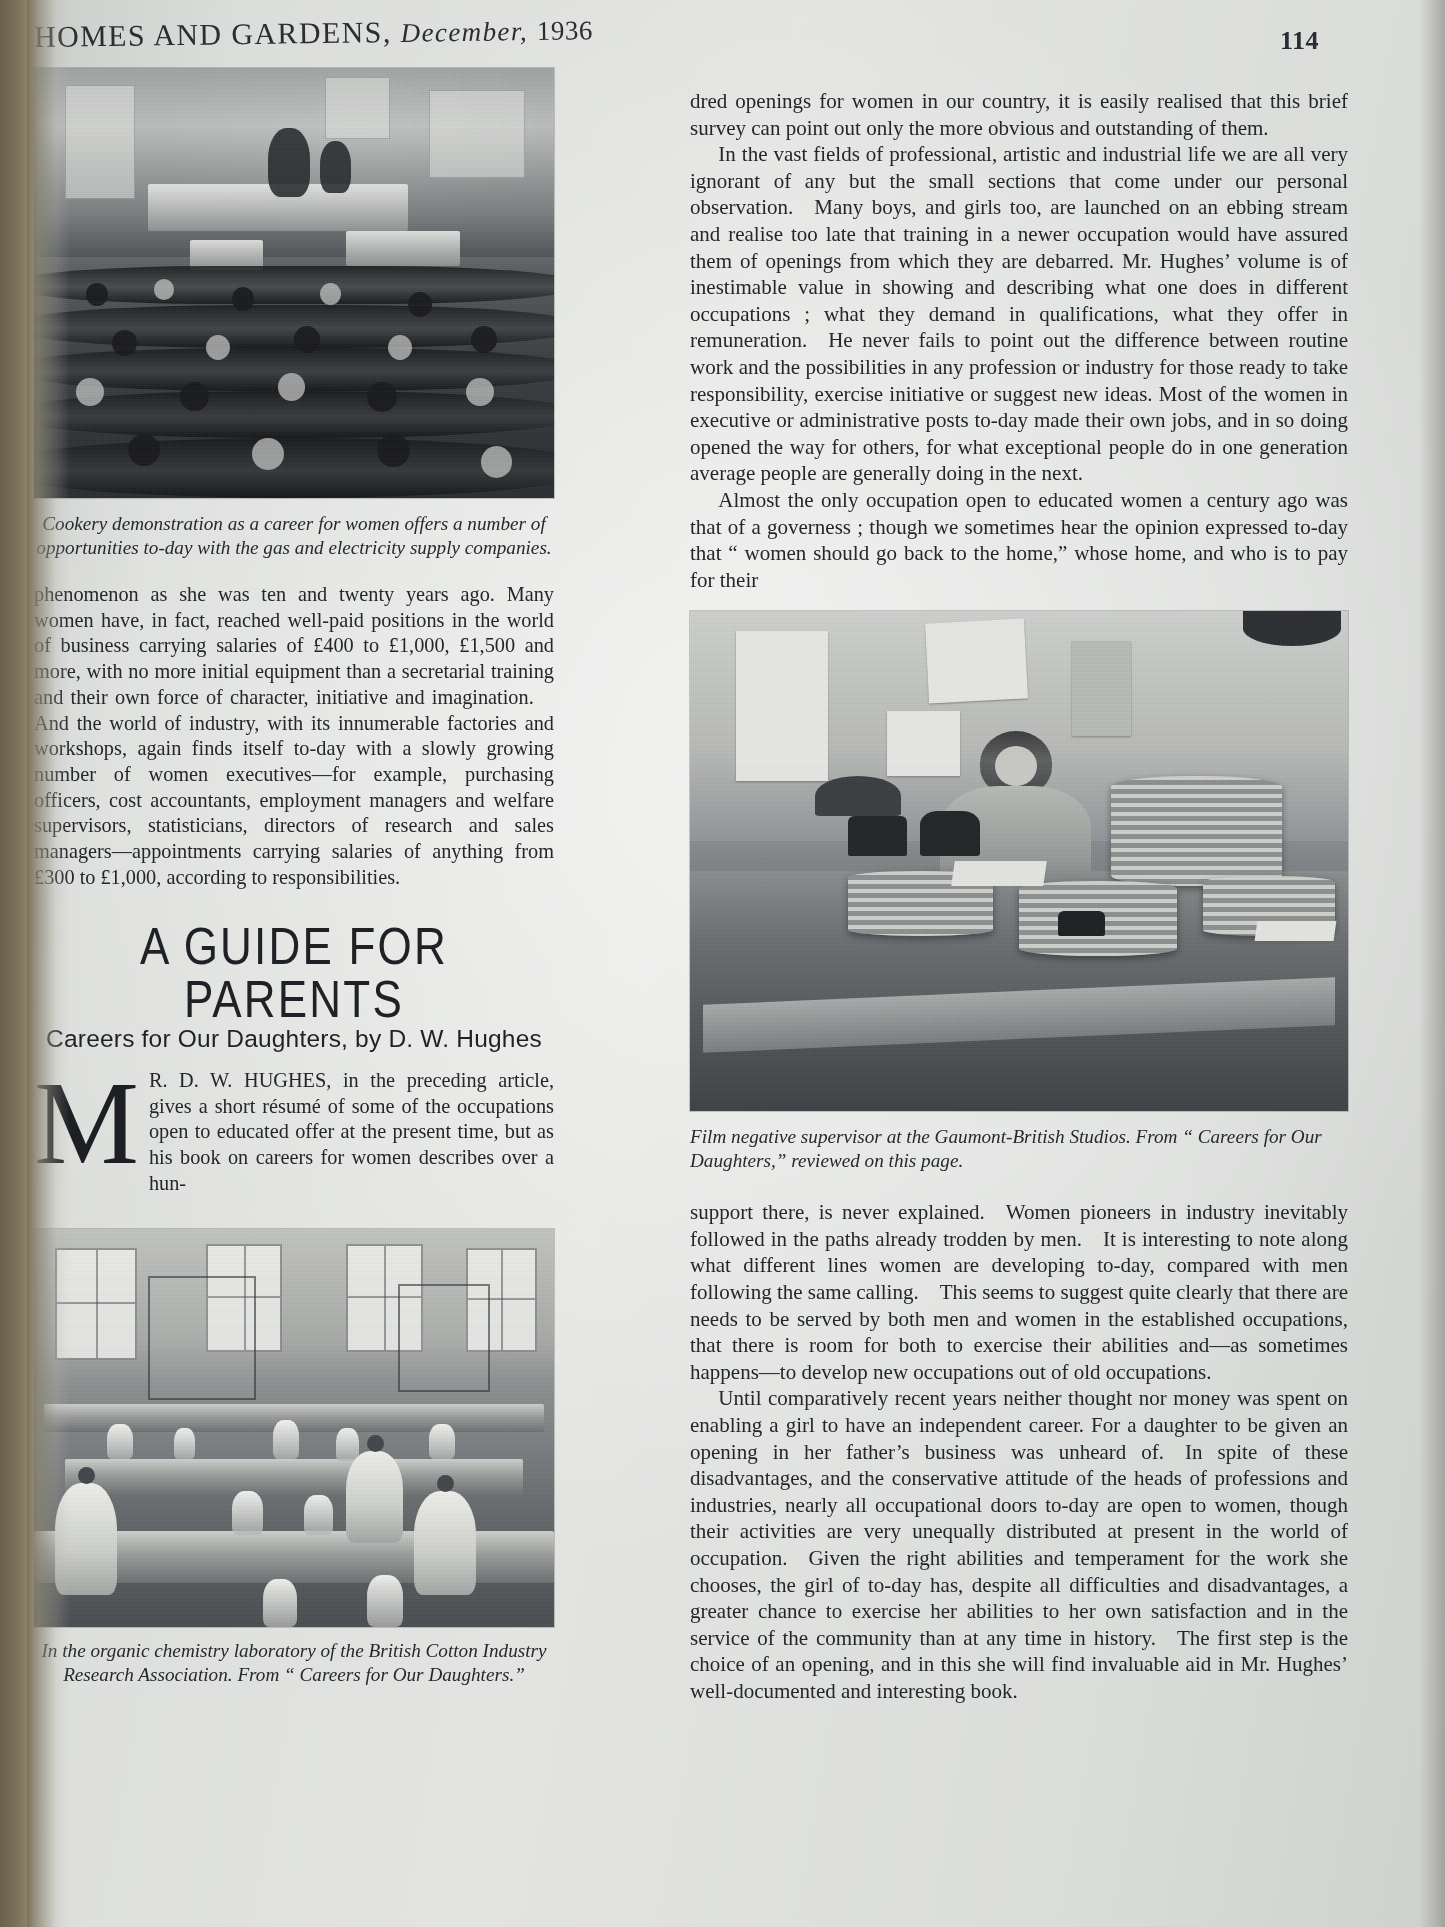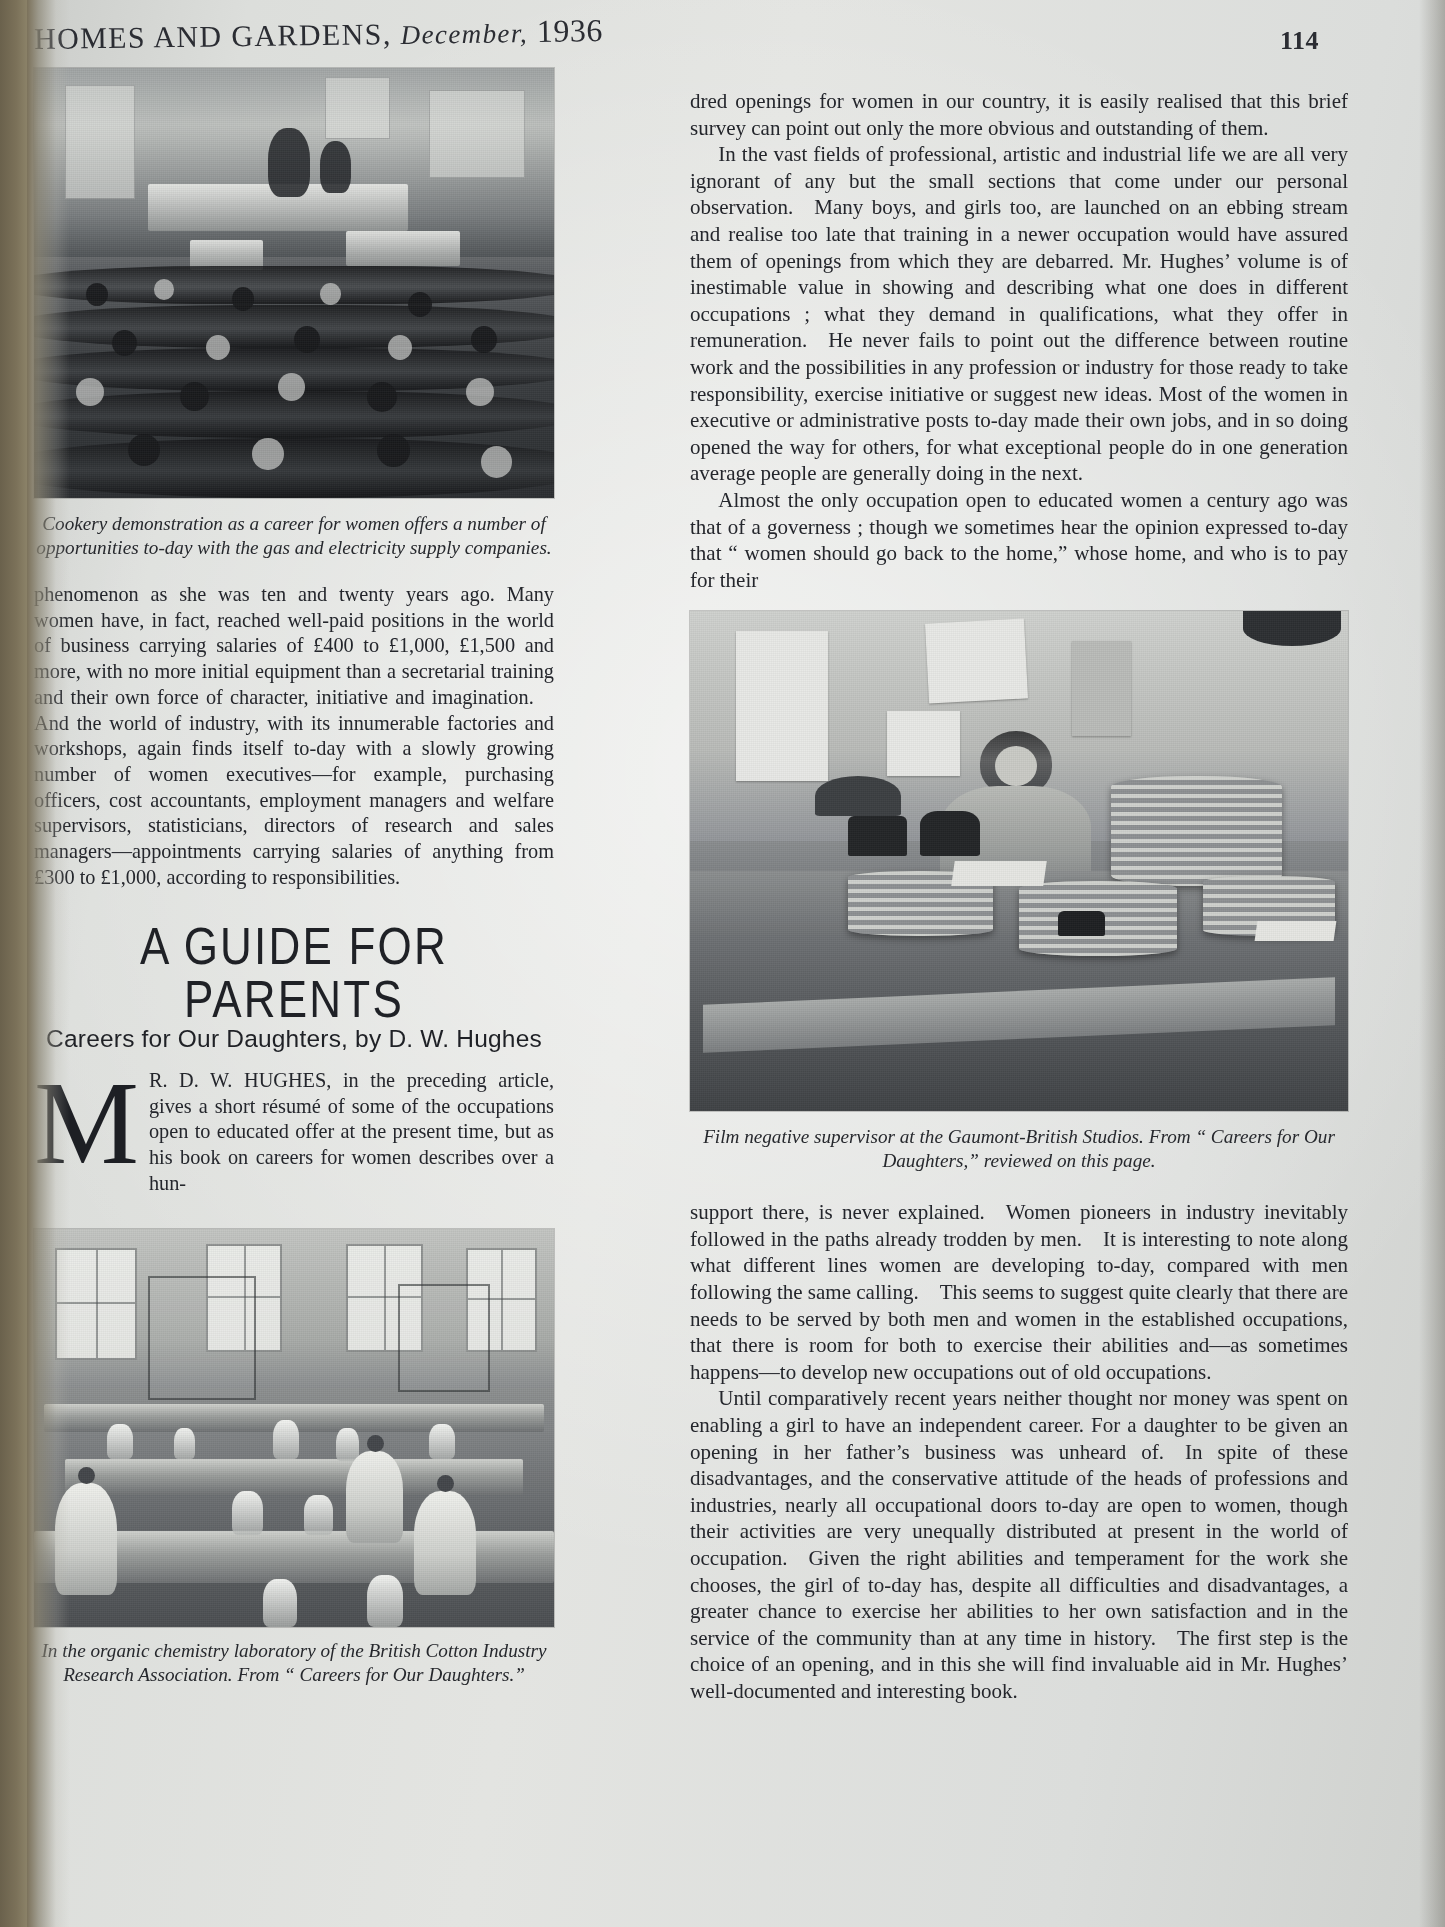--- a/index.html
+++ b/index.html
@@ -72,21 +72,21 @@
     color: #2b2d33;
     white-space: nowrap;
     transform: rotate(-0.8deg);
     transform-origin: left center;
   }
   .runhead-title .mon {
     font-style: italic;
     font-size: 27px;
   }
   .runhead-title .yr {
-    font-size: 32px;
+    font-size: 27px;
     letter-spacing: 0.5px;
   }
   .runhead-page {
     position: absolute;
     right: 86px;
     top: 6px;
     font-size: 26px;
     font-weight: bold;
     letter-spacing: 0.5px;
     color: #2b2d33;
@@ -312,21 +312,20 @@
     margin-left: -8px;
     border-radius: 50%;
     background: #43464a;
   }
 
   
   .caption {
     font-style: italic;
     font-size: 19.2px;
     line-height: 24px;
-    text-align: center;
     color: #26282d;
     font-family: "Liberation Serif", serif;
   }
   .caption.left-cap {
     text-align: center;
   }
 
   
   .deco-head {
     font-family: "Liberation Sans", sans-serif;

